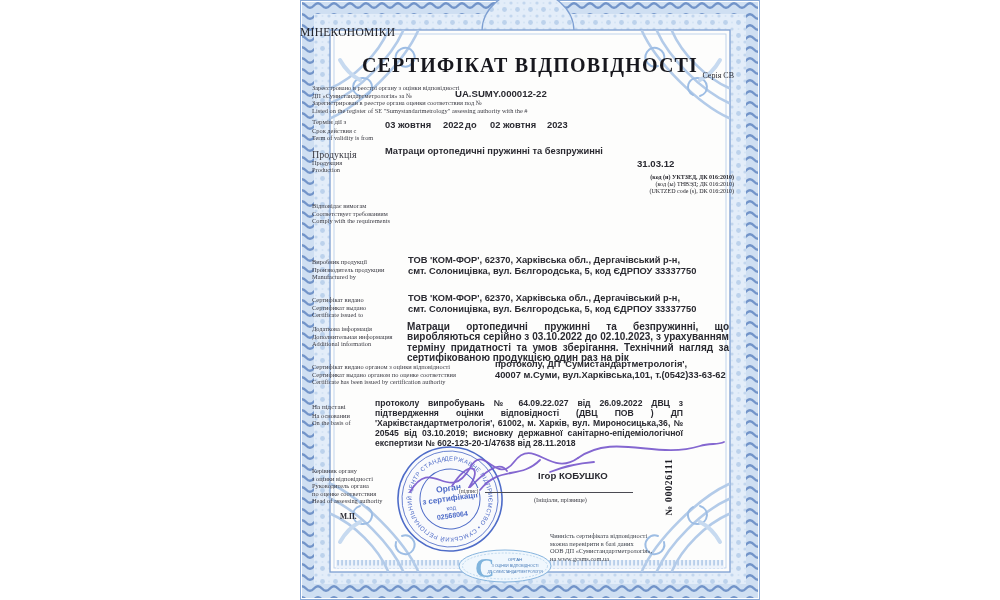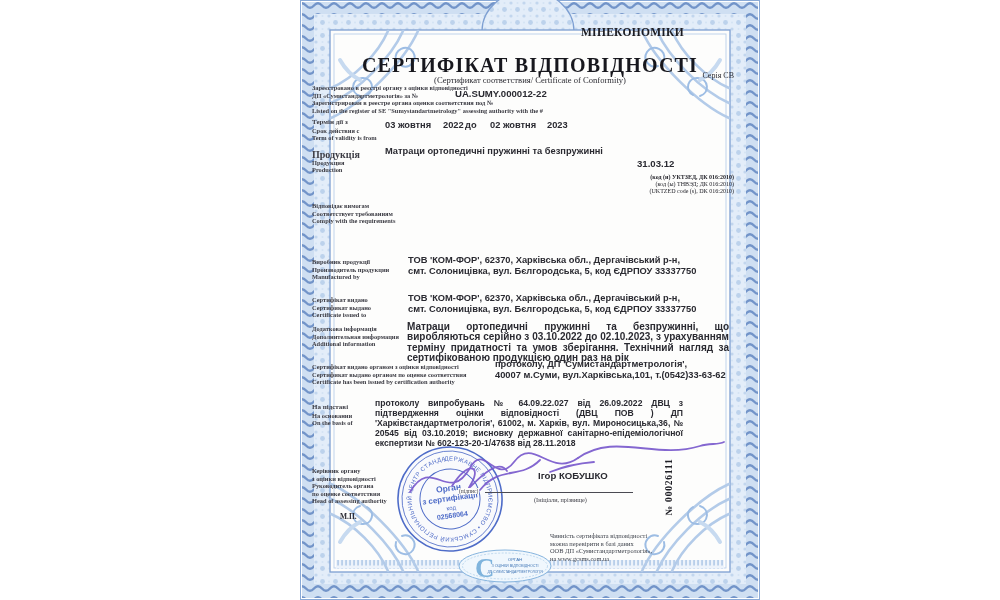--- a/index.html
+++ b/index.html
@@ -1,23 +1,23 @@
 <!DOCTYPE html>
 <html><head>
 <meta charset="utf-8">
 <style>
   html,body{margin:0;padding:0;background:#ffffff;}
   .screen{position:relative;width:1000px;height:600px;background:#ffffff;overflow:hidden;
           font-family:"Liberation Serif",serif;}
   .cert{position:absolute;left:300px;top:0;width:460px;height:600px;}
   .abs{position:absolute;}
   .lbl{font-family:"Liberation Serif",serif;font-size:6.4px;line-height:7.5px;color:#3c3c44;}
-  .lbl div{white-space:nowrap;font-weight:bold;}
+  .lbl div{white-space:nowrap;}
   .val{font-family:"Liberation Sans",sans-serif;font-weight:700;font-size:9.3px;line-height:10.6px;color:#2a2a31;}
-  .ministry{width:384px;text-align:right;font-weight:700;font-size:11.5px;color:#1c1c22;letter-spacing:.3px;}
+  .ministry{width:384px;text-align:left;font-weight:400;font-size:11.5px;color:#1c1c22;letter-spacing:.3px;}
   .org{width:460px;text-align:center;font-weight:700;font-size:11px;color:#1c1c22;}
   .title{width:460px;text-align:center;font-weight:600;font-size:20px;letter-spacing:1.2px;color:#17171d;}
   .subtitle{width:460px;text-align:center;font-size:8.6px;color:#2c2c33;}
   .series{font-size:8px;color:#2c2c33;}
   .codes{text-align:right;font-size:6px;line-height:6.9px;color:#23232a;font-family:"Liberation Serif",serif;}
   .codes .c1{font-weight:700;}
   .justify{text-align:justify;}
   .sigline{border-top:1px solid #4a4a52;height:0;}
   .hint{font-size:6.2px;color:#3c3c44;text-align:center;}
   .mp{font-size:7.5px;font-weight:700;color:#2d2d35;}
@@ -68,21 +68,20 @@
       <rect x="34" y="34" width="392" height="534" fill="none" stroke="#b9cfeb" stroke-width="0.9"></rect>
       <rect x="36" y="560" width="388" height="9" fill="url(#tk)"></rect>
       <use href="#cfl"></use>
       <use href="#cfl" transform="translate(460,0) scale(-1,1)"></use>
       <use href="#cfl" transform="translate(0,602) scale(1,-1)"></use>
       <use href="#cfl" transform="translate(460,602) scale(-1,-1)"></use>
     </svg>
 
     <div class="abs ministry" style="top:26px">МІНЕКОНОМІКИ</div>
     <div class="abs title" style="top:54px">СЕРТИФІКАТ ВІДПОВІДНОСТІ</div>
-    <div class="abs subtitle" style="top:75px">(Сертификат соответствия/ Certificate of Conformity)</div>
     <div class="abs series" style="top:71px;right:26px">Серія СВ</div>
 
     <div class="abs lbl" style="left:12px;top:84px">
       <div>Зареєстровано в реєстрі органу з оцінки відповідності</div>
       <div>ДП «Сумистандартметрологія» за №</div>
       <div>Зарегистрирован в реестре органа оценки соответствия под №</div>
       <div>Listed on the register of SE "Sumystandartmetrology" assessing authority with the #</div>
     </div>
     <div class="abs val" style="left:155px;top:89px;font-size:9.6px">UA.SUMY.000012-22</div>
 

